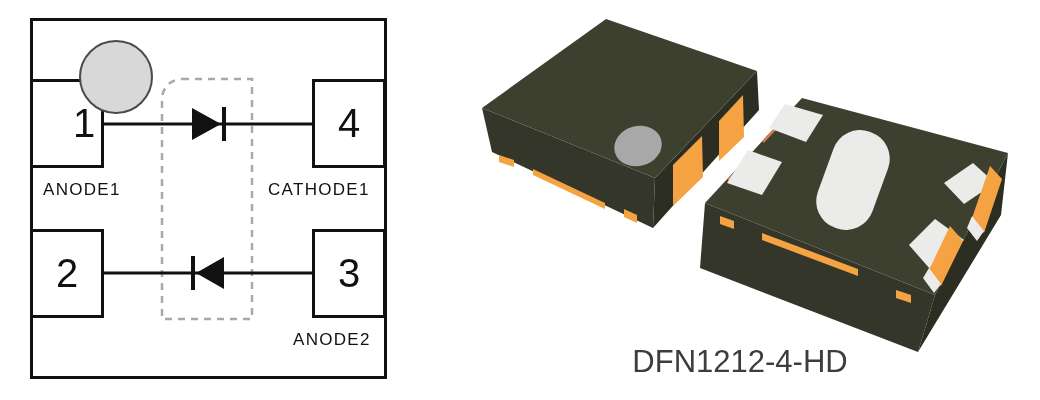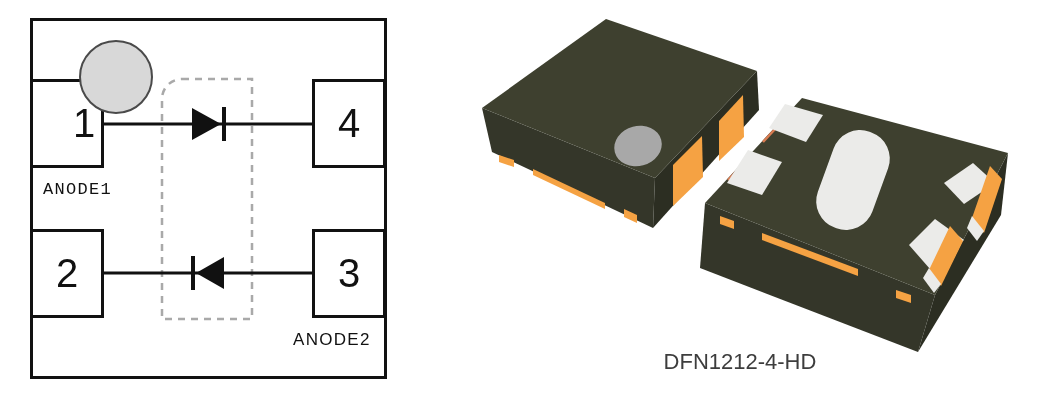--- a/index.html
+++ b/index.html
@@ -18,29 +18,29 @@
     font-size:40px;color:#111;z-index:2;
   }
   #pin1{left:30px;top:79px;padding-left:34px;}
   #pin4{left:312px;top:79px;}
   #pin2{left:30px;top:229px;}
   #pin3{left:312px;top:229px;}
   .pin-label{
     position:absolute;font-size:17px;letter-spacing:1.3px;color:#111;
     line-height:22px;white-space:nowrap;z-index:2;
   }
-  #lbl-pin1{left:43px;top:179px;font-family:Liberation Mono, monospace;}
+  #lbl-pin1{left:43px;top:179px;}
   #lbl-pin4{left:268px;top:179px;}
   #lbl-pin2{left:45px;top:329px;}
   #lbl-pin3{left:293px;top:329px;}
   .overlay{position:absolute;left:0;top:0;width:1040px;height:400px;z-index:3;pointer-events:none;}
   
   .caption{
     position:absolute;left:520px;top:344px;width:440px;text-align:center;
-    font-size:22px;line-height:36px;color:#3d3d3d;z-index:2;white-space:nowrap;
+    font-size:31px;line-height:36px;color:#3d3d3d;z-index:2;white-space:nowrap;
   }
 </style>
 </head>
 <body>
 
 <div class="stage">
 
   <div class="outer-box"></div>
 
   <div class="pin-box" id="pin1">
@@ -51,20 +51,21 @@
   </div>
   <div class="pin-box" id="pin3">
     <span>3</span>
   </div>
   <div class="pin-box" id="pin4">
     <span>4</span>
   </div>
 
   <div class="pin-label" id="lbl-pin1">ANODE1</div>
   <div class="pin-label" id="lbl-pin3">ANODE2</div>
+  <div class="pin-label" id="lbl-pin4">CATHODE1</div>
 
   <svg class="overlay" viewBox="0 0 1040 400">
 
     <path d="M 182 79 L 252 79 L 252 319 L 162 319 L 162 99 A 20 20 0 0 1 182 79 Z" fill="none" stroke-width="2.5" stroke-dasharray="7 6" stroke="#a9a9a9"></path>
 
     <line x1="104" y1="124" x2="312" y2="124" stroke-width="3" stroke="#111111"></line>
     <line x1="104" y1="273" x2="312" y2="273" stroke-width="3" stroke="#111111"></line>
 
     <polygon points="192,108 192,140 221,124" fill="#111111"></polygon>
     <line x1="224" y1="107" x2="224" y2="141" stroke-width="4" stroke="#111111"></line>

